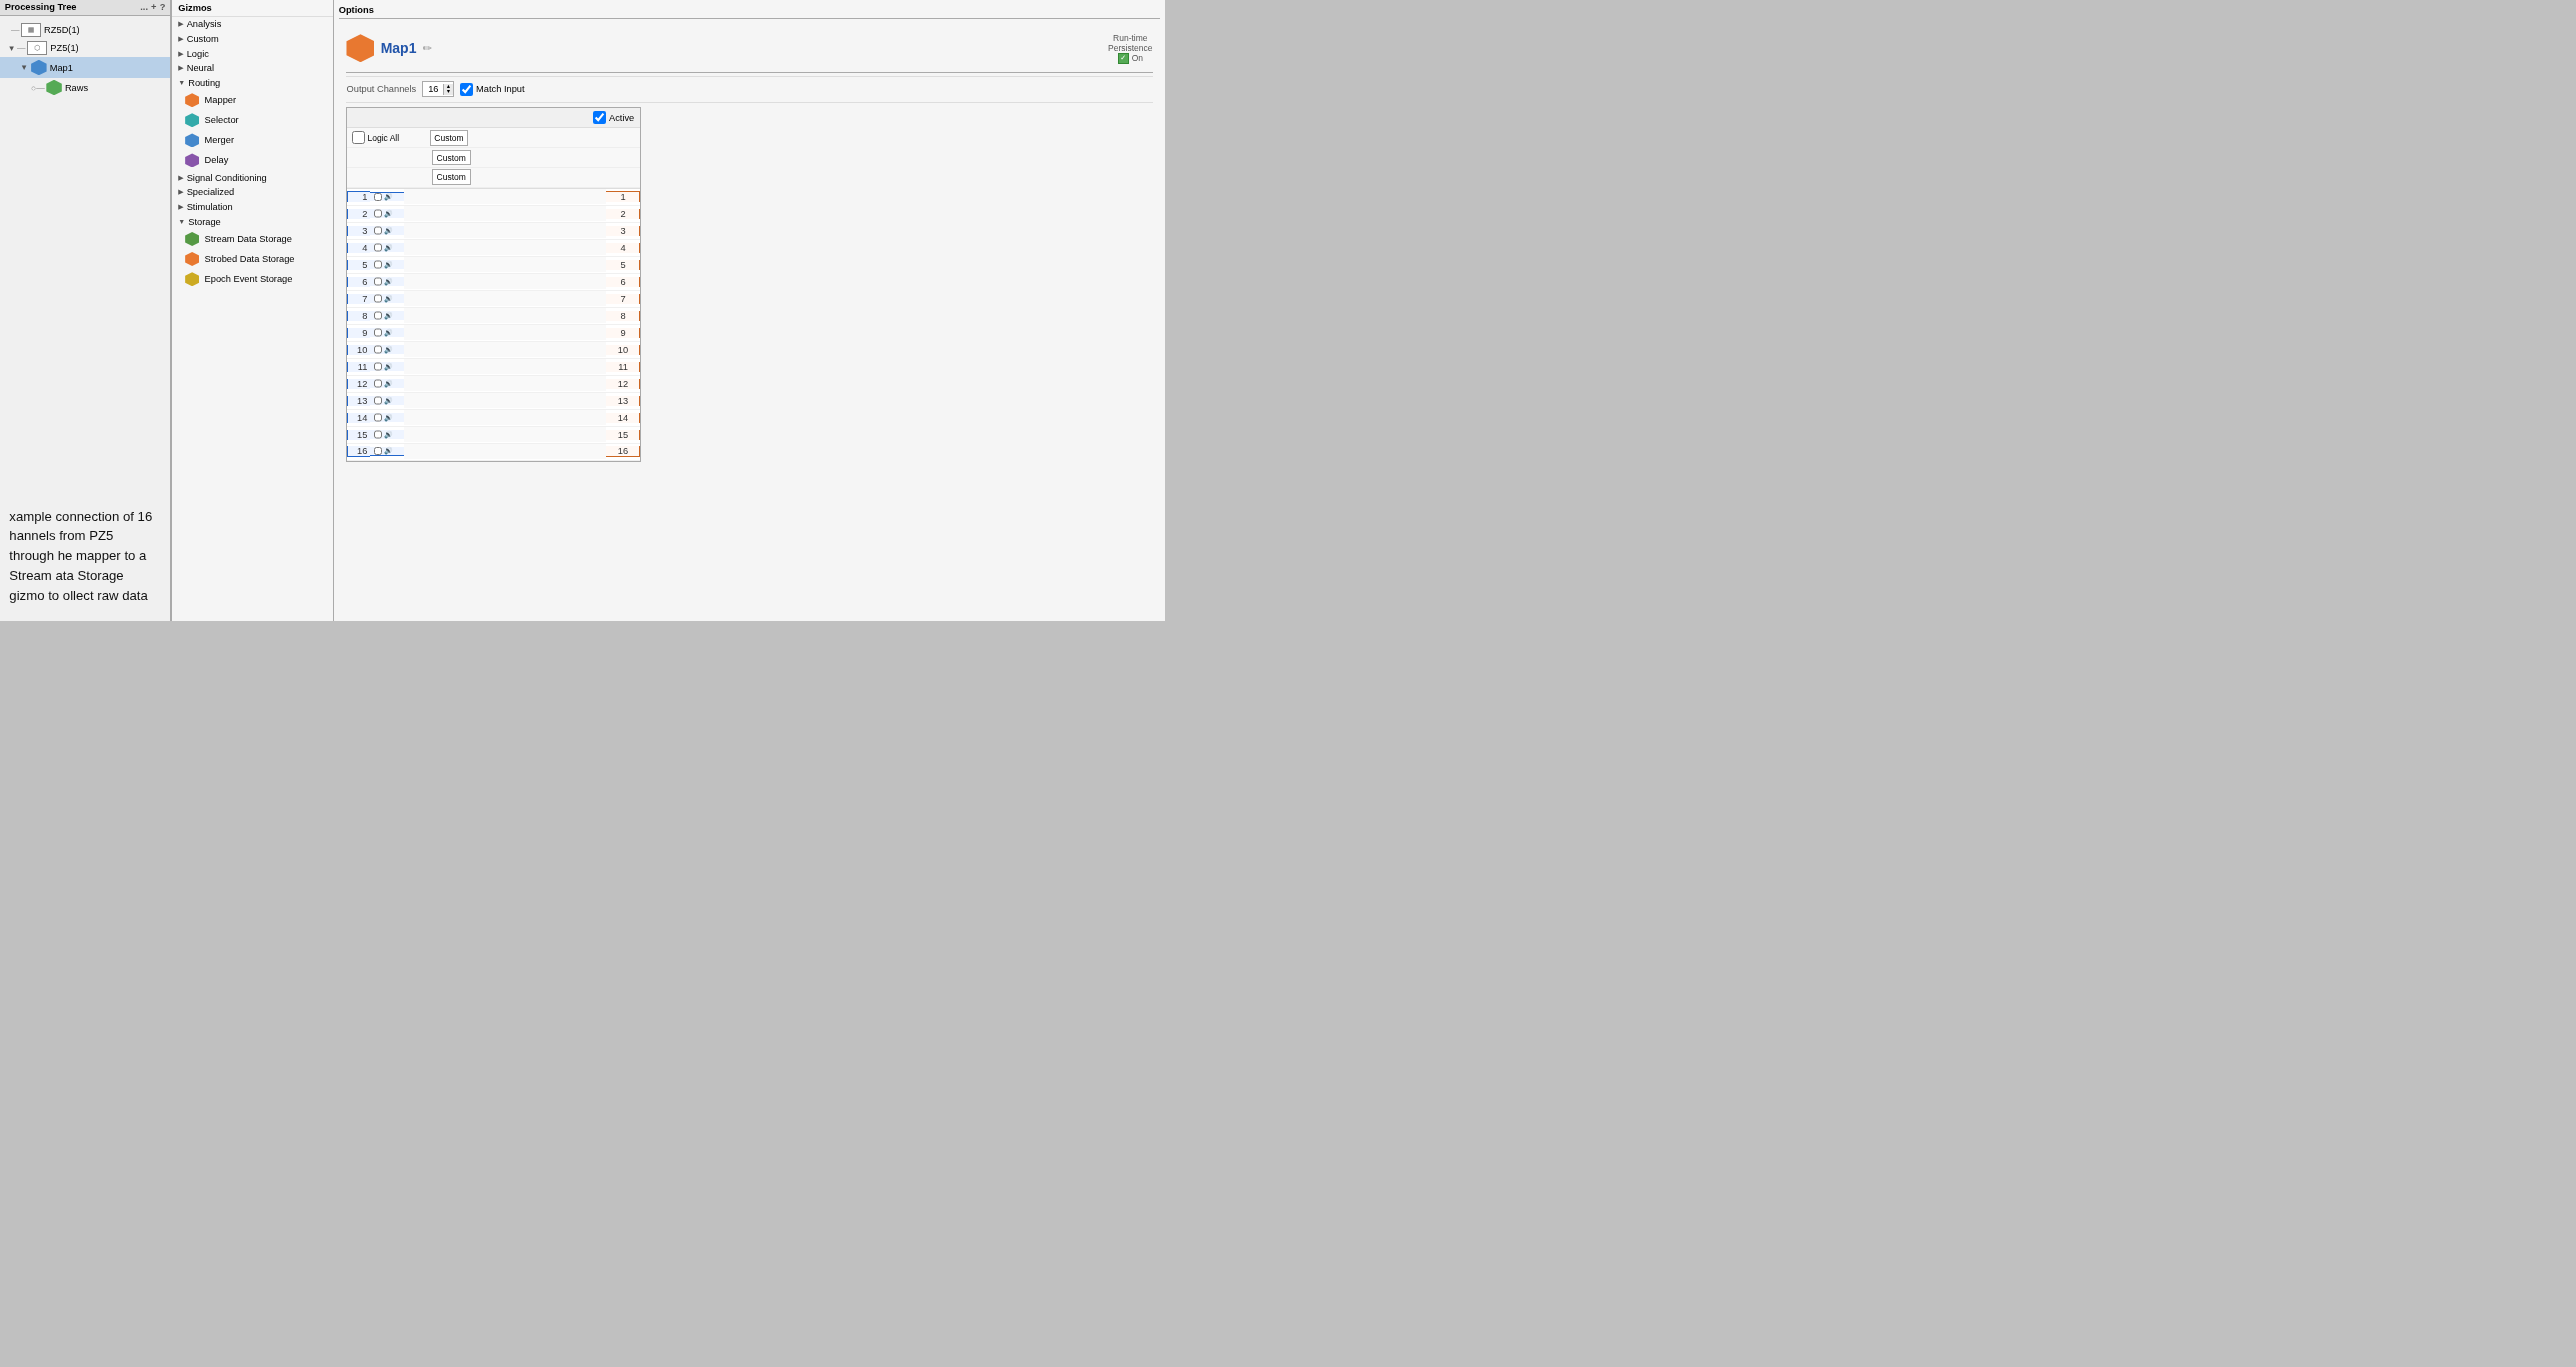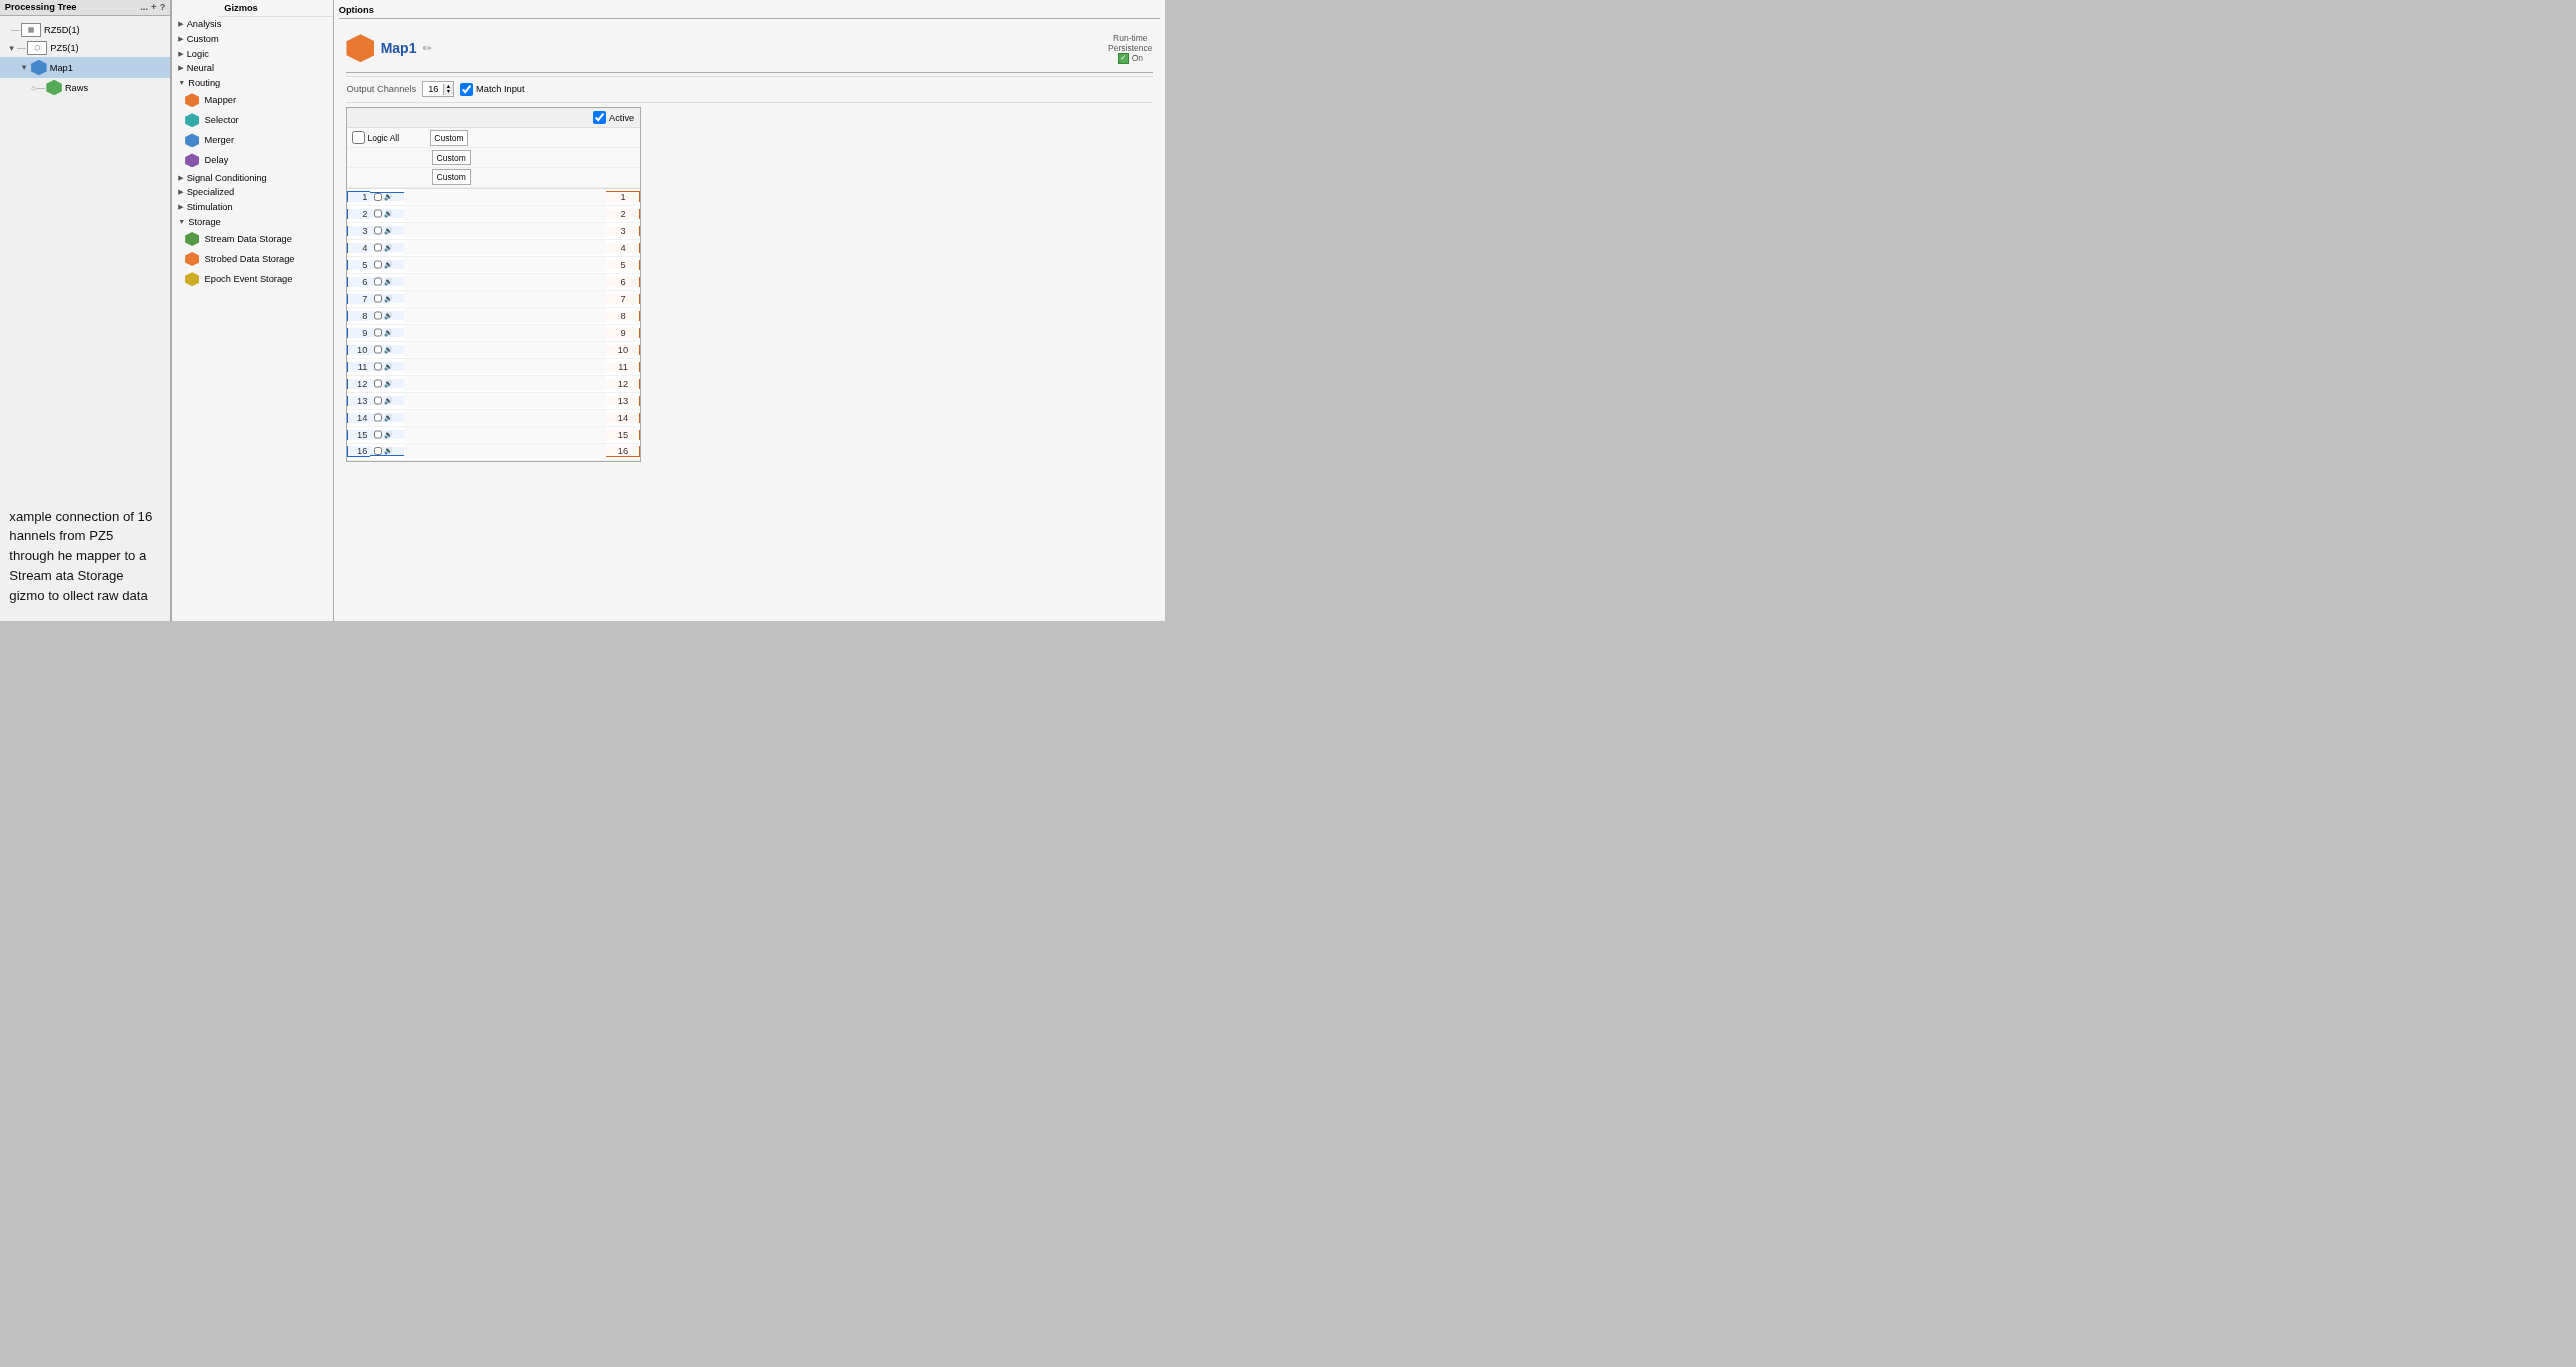--- a/index.html
+++ b/index.html
@@ -87,21 +87,20 @@
       border-left: 0.8px solid #aaa;
       display: flex;
       flex-direction: column;
       flex-shrink: 0;
     }
     .gizmos-header {
       padding: 3.1px 6.2px;
       font-size: 9.3px;
       font-weight: bold;
       border-bottom: 0.8px solid #ddd;
-      margin-left: 46px;
     }
     .gizmo-section {
       display: flex;
       flex-direction: column;
     }
     .gizmo-category {
       display: flex;
       align-items: center;
       padding: 2.3px 6.2px;
       cursor: pointer;

